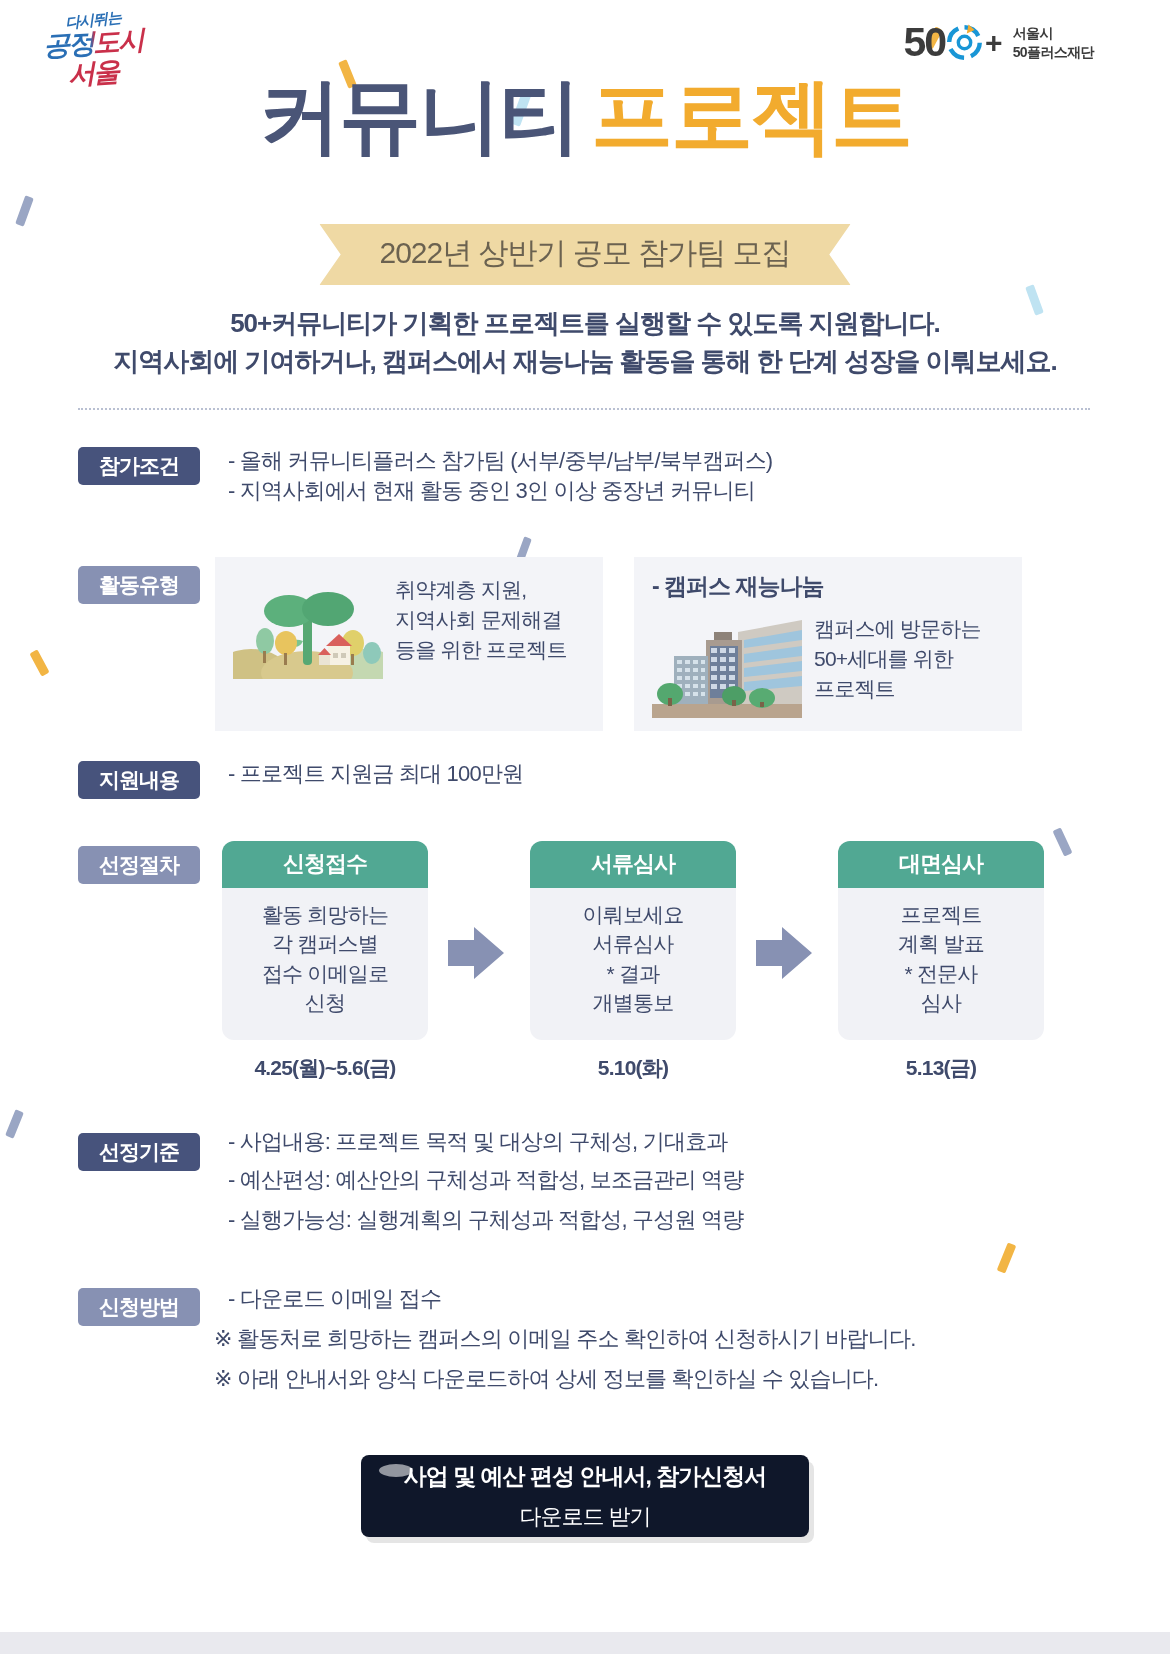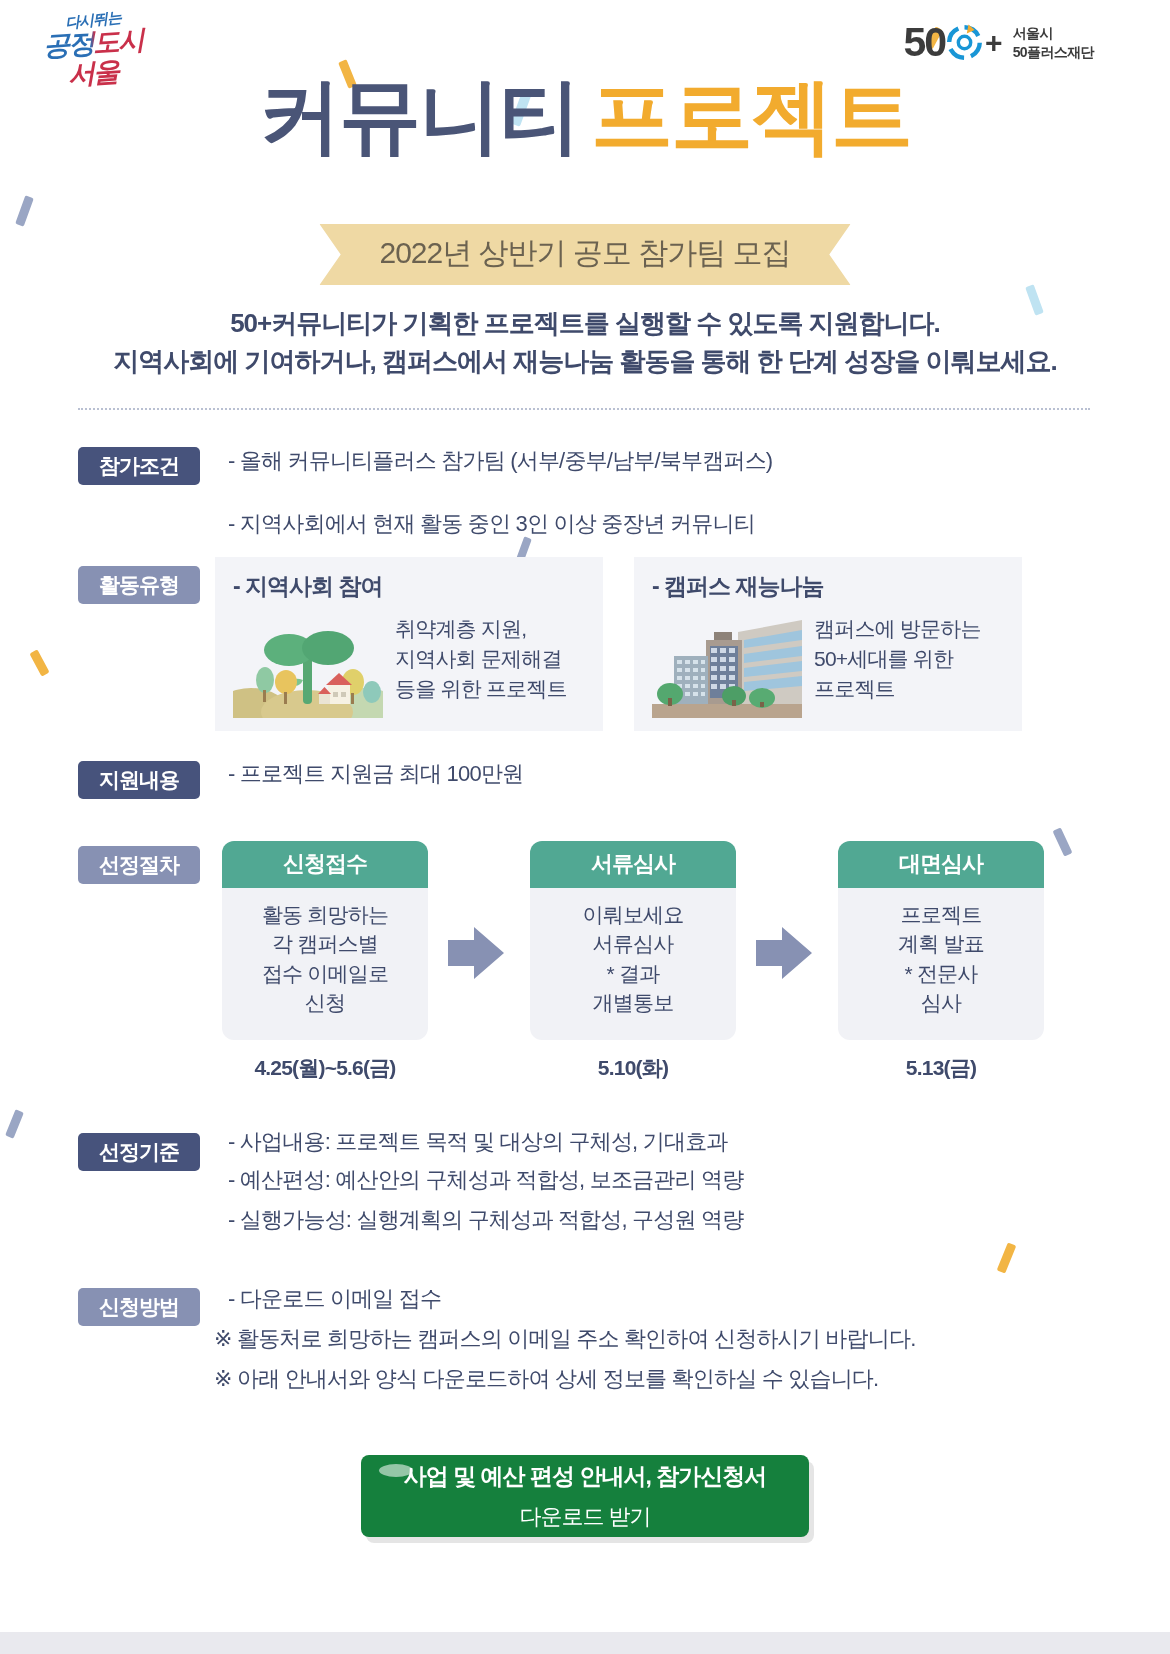--- a/index.html
+++ b/index.html
@@ -215,21 +215,21 @@
   }
   .arrow.a1 { left: 226px; }
   .arrow.a2 { left: 534px; }
 
   
   .dl-btn {
     position: absolute;
     left: 50%; transform: translateX(-50%);
     top: 1455px;
     width: 448px; height: 82px;
-    background: #15803d;
+    background: #0f172a;
     border-radius: 8px;
     box-shadow: 5px 6px 0 rgba(0,0,0,0.10);
     display: flex; flex-direction: column;
     align-items: center; justify-content: center;
     gap: 10px;
     overflow: hidden;
   }
   .dl-gleam {
     position: absolute; left: 18px; top: 9px;
     width: 34px; height: 13px; border-radius: 50%;
@@ -299,26 +299,25 @@
 
   <div class="lead">
     <span class="lead-line">50+커뮤니티가 기획한 프로젝트를 실행할 수 있도록 지원합니다.</span>
     <span class="lead-line">지역사회에 기여하거나, 캠퍼스에서 재능나눔 활동을 통해 한 단계 성장을 이뤄보세요.</span>
   </div>
 
   <div class="divider"></div>
 
   <div class="tag tag-dark" style="left:78px; top:447px;">참가조건</div>
   <div class="bullet" style="left:228px; top:444px;">- 올해 커뮤니티플러스 참가팀 (서부/중부/남부/북부캠퍼스)</div>
-  <div class="bullet" style="left:228px; top:507px;">- 지역사회에서 현재 활동 중인 3인 이상 중장년 커뮤니티</div>
+  <div class="bullet" style="left:228px; top:474px;">- 지역사회에서 현재 활동 중인 3인 이상 중장년 커뮤니티</div>
 
   <div class="tag tag-light" style="left:78px; top:566px;">활동유형</div>
 
   <div class="act-card left">
-    <div class="act-title">- 지역사회 참여</div>
     <div class="act-body">
       <div class="act-illus">
         <svg viewBox="0 0 150 108" width="150" height="108" aria-hidden="true">
           <ellipse cx="18" cy="100" rx="36" ry="22" fill="#cfc184"></ellipse>
           <ellipse cx="130" cy="100" rx="40" ry="22" fill="#c4d8b1"></ellipse>
           <ellipse cx="74" cy="102" rx="46" ry="22" fill="#d8c98d"></ellipse>
           <rect x="70" y="42" width="9" height="52" rx="4" fill="#57a873"></rect>
           <ellipse cx="56" cy="40" rx="25" ry="16" fill="#5cb07c"></ellipse>
           <ellipse cx="95" cy="38" rx="26" ry="17" fill="#52a673"></ellipse>
           <path d="M70 70 q-10 -4 -14 4 q10 5 14 -4 z" fill="#7cc48f"></path>

